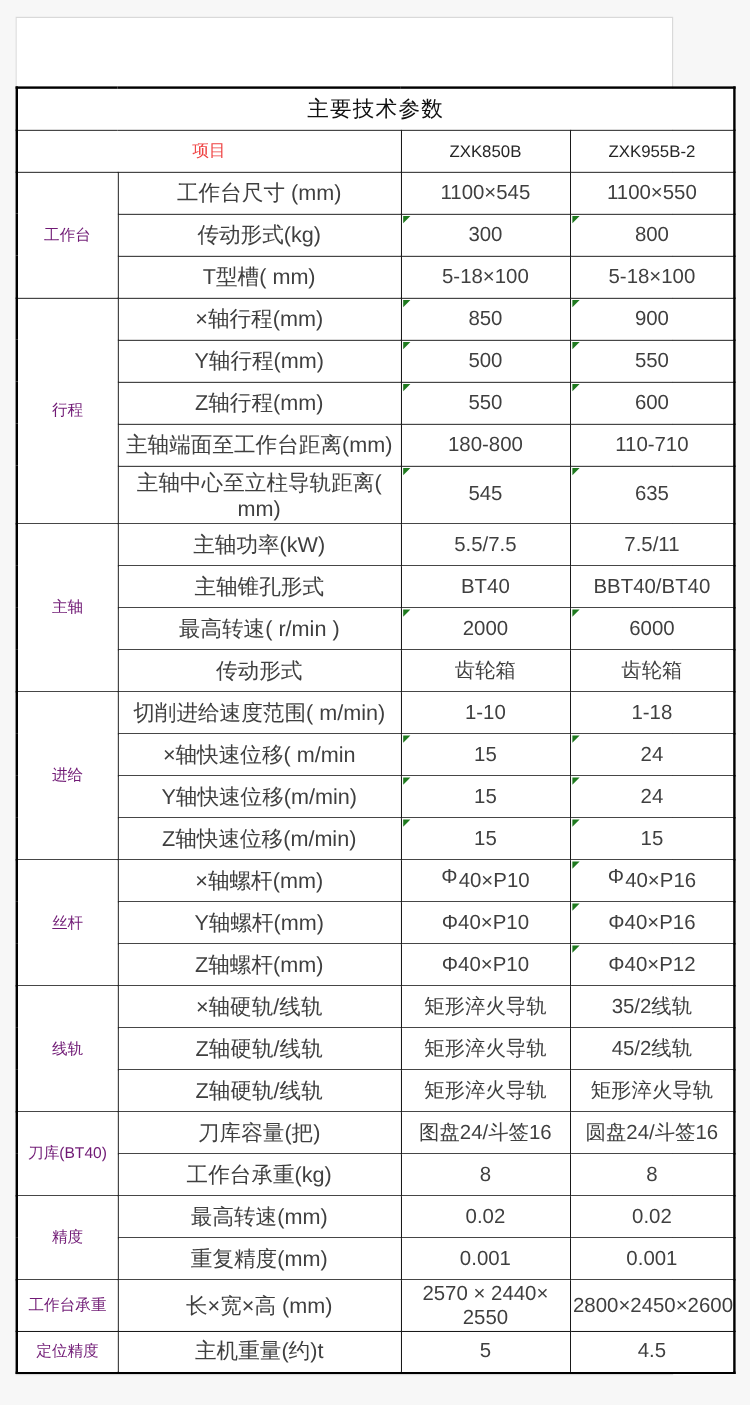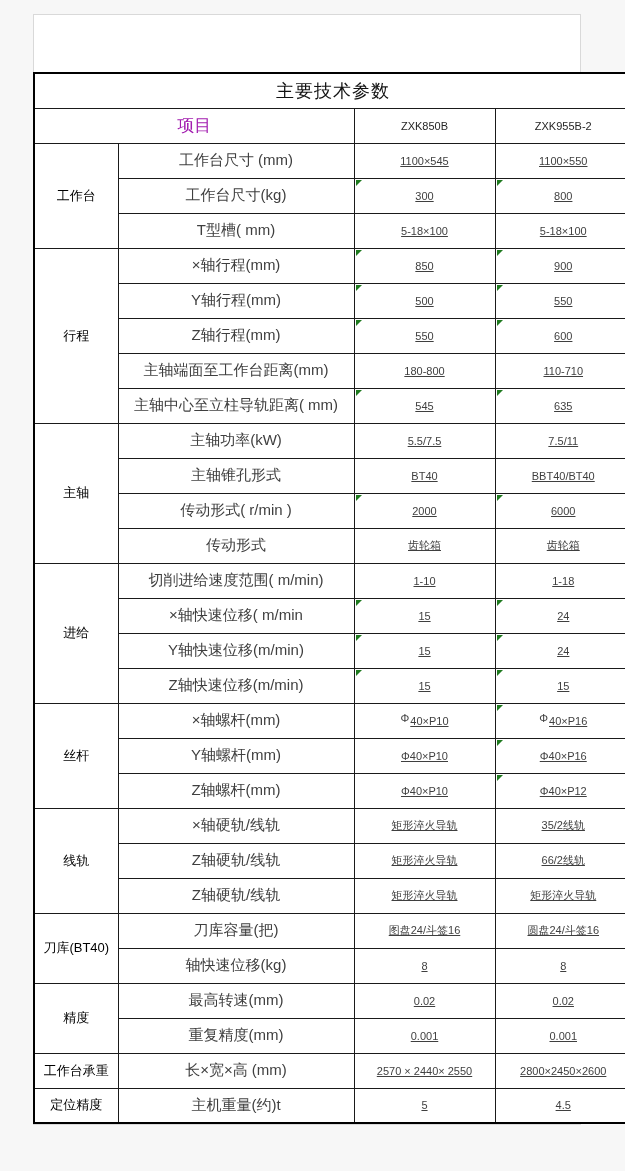--- a/index.html
+++ b/index.html
@@ -8,21 +8,20 @@
     background: var(--page-bg, #f7f7f7);
     font-family: "Liberation Sans", "DejaVu Sans", sans-serif;
     overflow: hidden;
   }
   .panel {
     position: absolute;
     left: 13px; top: 14px;
     width: 548px;
     background: #ffffff;
     border: 1px solid var(--panel-border, #d9d9d9);
-    margin-left: 20px;
   }
   .empty-strip { height: 57px; background: #ffffff; }
   table.spec {
     border-collapse: collapse;
     table-layout: fixed;
     width: 598px;
     margin-left: -1px;
     color: var(--text-col, #3f3f3f);
     font-size: 13px;
   }
@@ -41,26 +40,26 @@
   th.title-cell {
     font-size: 18px;
     font-weight: bold;
     color: #111;
     height: 36px;
     letter-spacing: 1px;
   }
   th.model-cell, th.item-head-cell {
     font-weight: bold;
     color: #262626;
-    font-size: 11px;
-  }
-  th.item-head-cell { font-weight: normal; font-size: 17px; color: #a21caf; }
-  td.group-cell { font-size: 13px; color: #000000; padding: 1px 6px; }
-  td.item-cell { font-size: 15px; }
-  td.val-cell { font-size: 11px; text-decoration: underline; }
+    font-size: 14px;
+  }
+  th.item-head-cell { font-weight: normal; font-size: 14px; color: #ef4444; }
+  td.group-cell { font-size: 13px; color: #701a75; padding: 1px 6px; }
+  td.item-cell { font-size: 18px; }
+  td.val-cell { font-size: 17px; }
   .corner-marker {
     position: absolute;
     left: 1px; top: 1px;
     width: 0; height: 0;
     border-top: 6px solid var(--marker-col, #1f7a1f);
     border-right: 6px solid transparent;
   }
   .phi-sup {
     position: relative;
     top: -3px;
@@ -91,21 +90,21 @@
       </tr>
     </thead>
     <tbody>
         <tr>
           <td class="group-cell" rowspan="3">工作台</td>
           <td class="item-cell">工作台尺寸 (mm)</td>
           <td class="val-cell">1100×545</td>
           <td class="val-cell">1100×550</td>
         </tr>
         <tr>
-          <td class="item-cell">工作台尺寸(kg)</td>
+          <td class="item-cell">传动形式(kg)</td>
           <td class="val-cell">300<span class="corner-marker"></span></td>
           <td class="val-cell">800<span class="corner-marker"></span></td>
         </tr>
         <tr>
           <td class="item-cell">T型槽( mm)</td>
           <td class="val-cell">5-18×100</td>
           <td class="val-cell">5-18×100</td>
         </tr>
         <tr>
           <td class="group-cell" rowspan="5">行程</td>
@@ -138,21 +137,21 @@
           <td class="item-cell">主轴功率(kW)</td>
           <td class="val-cell">5.5/7.5</td>
           <td class="val-cell">7.5/11</td>
         </tr>
         <tr>
           <td class="item-cell">主轴锥孔形式</td>
           <td class="val-cell">BT40</td>
           <td class="val-cell">BBT40/BT40</td>
         </tr>
         <tr>
-          <td class="item-cell">传动形式( r/min )</td>
+          <td class="item-cell">最高转速( r/min )</td>
           <td class="val-cell">2000<span class="corner-marker"></span></td>
           <td class="val-cell">6000<span class="corner-marker"></span></td>
         </tr>
         <tr>
           <td class="item-cell">传动形式</td>
           <td class="val-cell">齿轮箱</td>
           <td class="val-cell">齿轮箱</td>
         </tr>
         <tr>
           <td class="group-cell" rowspan="4">进给</td>
@@ -193,35 +192,35 @@
         </tr>
         <tr>
           <td class="group-cell" rowspan="3">线轨</td>
           <td class="item-cell">×轴硬轨/线轨</td>
           <td class="val-cell">矩形淬火导轨</td>
           <td class="val-cell">35/2线轨</td>
         </tr>
         <tr>
           <td class="item-cell">Z轴硬轨/线轨</td>
           <td class="val-cell">矩形淬火导轨</td>
-          <td class="val-cell">66/2线轨</td>
+          <td class="val-cell">45/2线轨</td>
         </tr>
         <tr>
           <td class="item-cell">Z轴硬轨/线轨</td>
           <td class="val-cell">矩形淬火导轨</td>
           <td class="val-cell">矩形淬火导轨</td>
         </tr>
         <tr>
           <td class="group-cell" rowspan="2">刀库(BT40)</td>
           <td class="item-cell">刀库容量(把)</td>
           <td class="val-cell">图盘24/斗签16</td>
           <td class="val-cell">圆盘24/斗签16</td>
         </tr>
         <tr>
-          <td class="item-cell">轴快速位移(kg)</td>
+          <td class="item-cell">工作台承重(kg)</td>
           <td class="val-cell">8</td>
           <td class="val-cell">8</td>
         </tr>
         <tr>
           <td class="group-cell" rowspan="2">精度</td>
           <td class="item-cell">最高转速(mm)</td>
           <td class="val-cell">0.02</td>
           <td class="val-cell">0.02</td>
         </tr>
         <tr>

